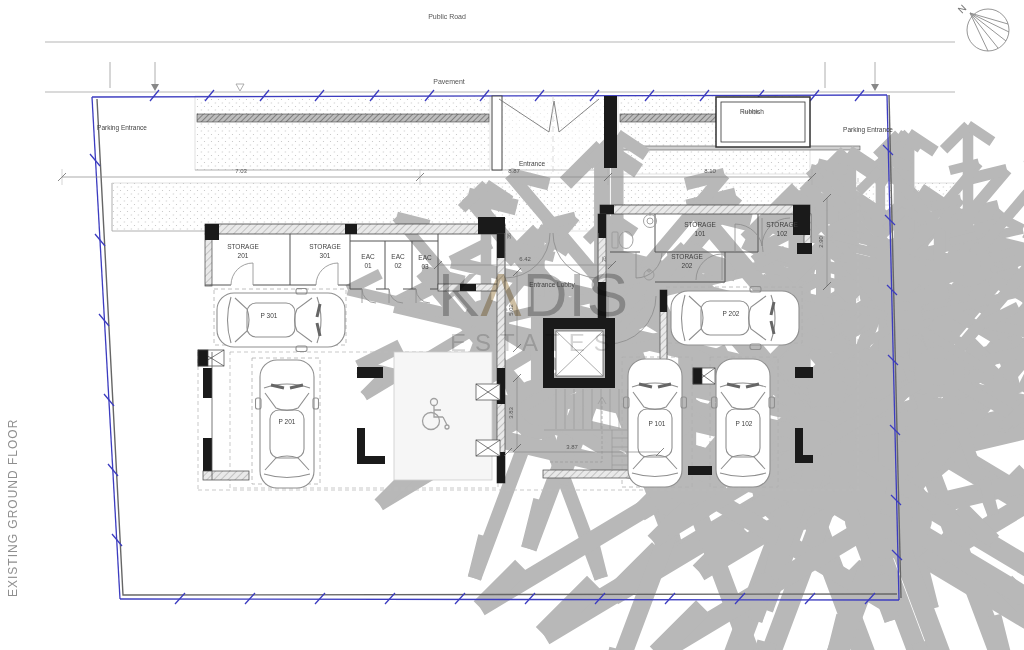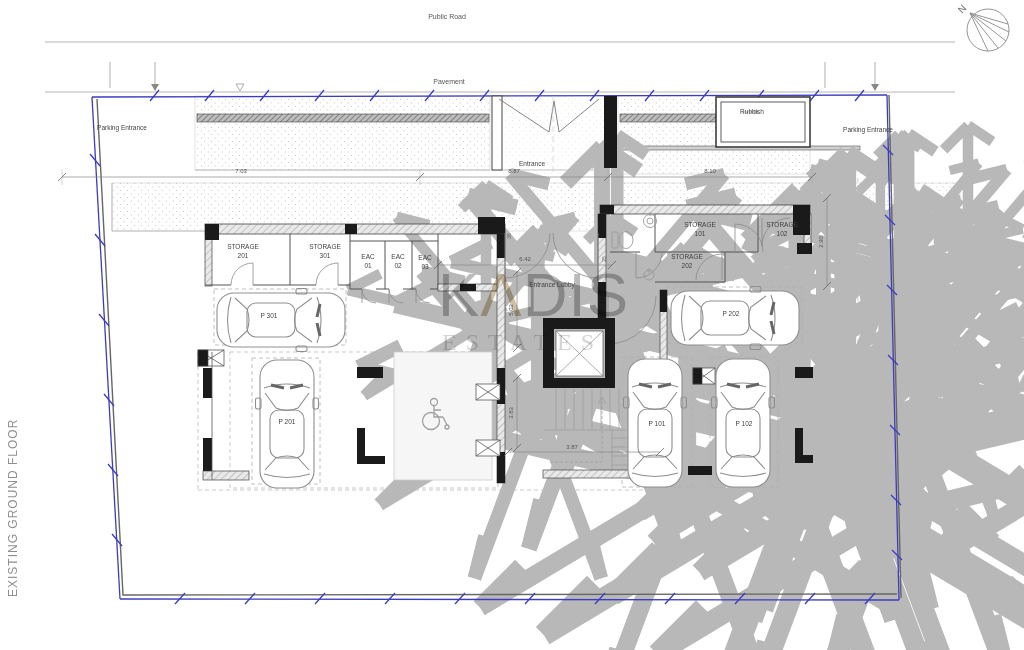--- a/index.html
+++ b/index.html
@@ -10,21 +10,21 @@
        text-align:center;line-height:1.35;white-space:nowrap;z-index:5;}
   .lbl.big{font-size:7px;color:#555;}
   .dim{font-size:6px;color:#555;}
   .rot{transform:translate(-50%,-50%) rotate(-90deg);}
   .tiny{font-size:5px;color:#666;}
   .floor-title{position:absolute;left:6px;top:597px;transform-origin:0 0;
        transform:rotate(-90deg);font-size:12px;color:#8f8f8f;letter-spacing:1px;z-index:5;}
   .wm{position:absolute;left:438px;top:264px;z-index:4;mix-blend-mode:multiply;pointer-events:none;}
   .wm .line1{font-size:62px;line-height:1;color:rgba(125,125,125,0.52);letter-spacing:1px;}
   .wm .line1 .accent{color:rgba(198,180,147,0.85);}
-  .wm .line2{font-size:24px;color:rgba(150,150,150,0.40);letter-spacing:9px;margin-top:3px;margin-left:4px;font-family:Liberation Serif, serif;}
+  .wm .line2{font-size:24px;color:rgba(150,150,150,0.40);letter-spacing:9px;margin-top:3px;margin-left:12px;}
 </style>
 </head>
 <body>
 
 <div class="canvas">
 
 <svg class="plan" width="1024" height="650" viewBox="0 0 1024 650">
 <defs>
   <pattern id="stipple" width="7" height="7" patternUnits="userSpaceOnUse">
     <circle cx="1.5" cy="1.5" r="0.6" fill="#c2c2c2"></circle>

